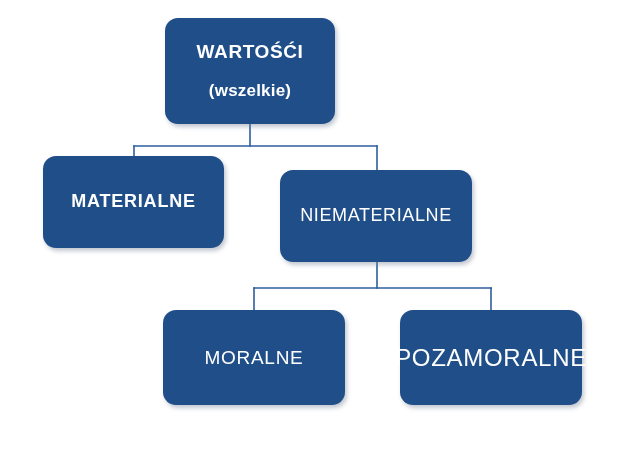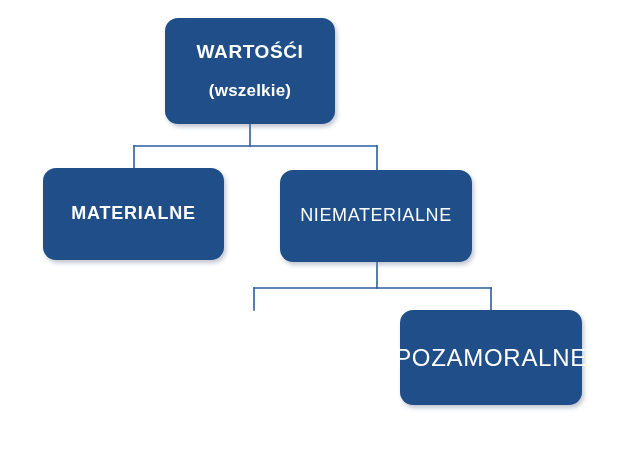--- a/index.html
+++ b/index.html
@@ -60,21 +60,21 @@
   }
   #node-root .node-label.secondary {
     font-size: 17px;
     font-weight: bold;
     letter-spacing: 0.2px;
     margin-top: 18px;
   }
   
   #node-materialne {
     left: 43px;
-    top: 168px;
+    top: 156px;
     width: 181px;
     height: 92px;
   }
   #node-materialne .node-label {
     font-size: 18px;
     font-weight: bold;
     letter-spacing: 0.8px;
   }
   #node-niematerialne {
     left: 280px;
@@ -139,18 +139,21 @@
   </div>
 
   <div class="node" id="node-materialne">
     <span class="node-label">MATERIALNE</span>
   </div>
 
   <div class="node" id="node-niematerialne">
     <span class="node-label">NIEMATERIALNE</span>
   </div>
 
+  <div class="node" id="node-moralne">
+    <span class="node-label">MORALNE</span>
+  </div>
 
   <div class="node" id="node-pozamoralne">
     <span class="node-label">POZAMORALNE</span>
   </div>
 
 </div>
 
 </body></html>

